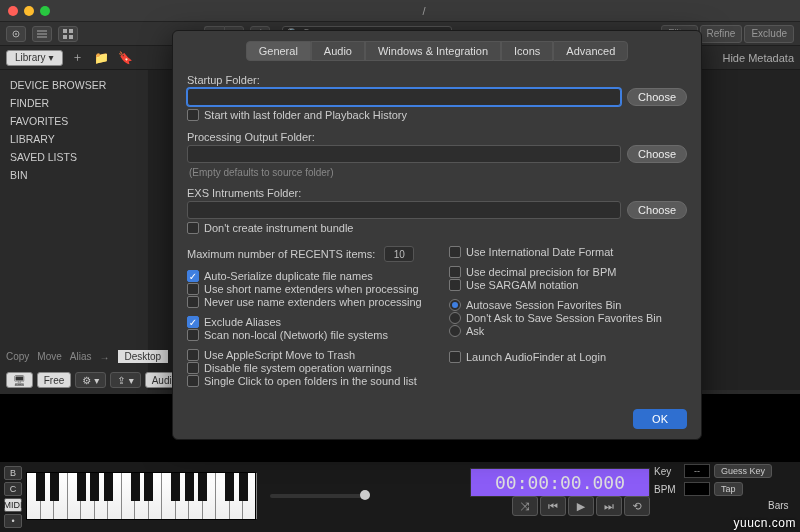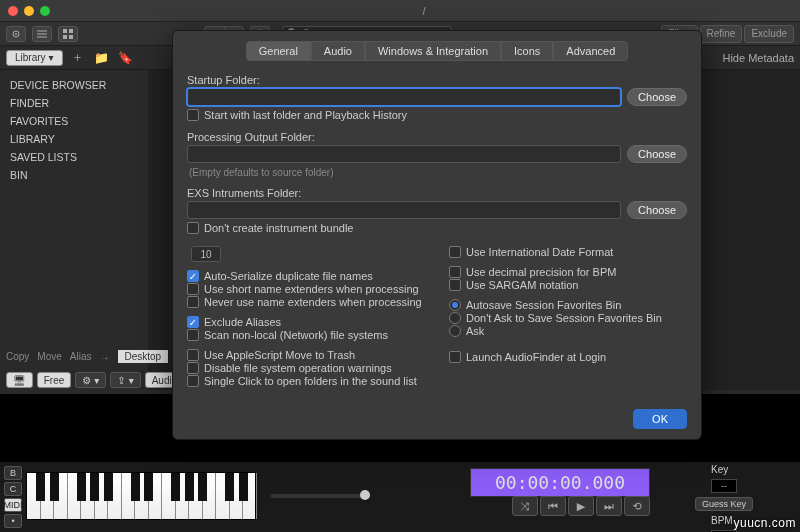--- a/index.html
+++ b/index.html
@@ -38,21 +38,21 @@
   .bottom{position:absolute;left:0;top:462px;width:800px;height:70px;background:#1a1a1a;display:flex;}
   .leftctl{display:flex;flex-direction:column;gap:2px;padding:4px;}
   .sq{width:18px;height:14px;background:#333;border:1px solid #555;border-radius:2px;font-size:9px;color:#ccc;display:flex;align-items:center;justify-content:center;}
   .piano{width:230px;height:48px;margin-top:10px;background:linear-gradient(#fff,#eee);position:relative;border:1px solid #000;}
   .wkey{position:absolute;top:0;bottom:0;border-right:1px solid #888;}
   .bkey{position:absolute;top:0;height:28px;width:9px;background:#111;z-index:2;}
   .slider{width:100px;height:4px;background:#333;border-radius:2px;margin-top:32px;margin-left:14px;position:relative;}
   .thumb{position:absolute;right:0;top:-4px;width:10px;height:10px;border-radius:50%;background:#ccc;}
   .clock{position:absolute;right:150px;top:468px;font-family:Menlo,monospace;font-size:18px;color:#ddd;background:#8b5cf6;padding:3px 24px;border:1px solid #333;}
   .ctlpanel{position:absolute;right:6px;top:462px;width:140px;}
-  .cprow{display:flex;align-items:center;gap:4px;padding:2px 0;flex-direction:column;}
+  .cprow{display:flex;align-items:center;gap:4px;padding:2px 0;}
   .cplbl{width:26px;font-size:10px;color:#ccc;}
   .cpval{width:26px;height:14px;background:#000;border:1px solid #444;font-size:9px;color:#aaa;display:flex;align-items:center;justify-content:center;}
   .cpbtn{height:14px;padding:0 6px;background:#3a3a3a;border:1px solid #555;border-radius:3px;font-size:9px;color:#ccc;display:flex;align-items:center;}
   .transport{position:absolute;right:150px;top:496px;display:flex;gap:2px;}
   .tico{width:26px;height:20px;background:#333;border:1px solid #555;border-radius:3px;color:#aaa;font-size:11px;display:flex;align-items:center;justify-content:center;}
   
   .dialog{position:absolute;left:172px;top:30px;width:530px;height:410px;background:#3a3a3a;border:1px solid #1a1a1a;border-radius:6px;box-shadow:0 8px 30px rgba(0,0,0,.6);padding:10px 14px 14px;display:flex;flex-direction:column;}
   .tabs{display:flex;justify-content:center;gap:0;margin-bottom:10px;}
   .tab{padding:3px 12px;background:#4a4a4a;border:1px solid #555;font-size:11px;color:#ddd;}
   .tab:first-child{border-radius:4px 0 0 4px;}
@@ -271,20 +271,21 @@
   </div>
   <div class="ckrow">
       <div class="ck"></div>
       <span>Don't create instrument bundle</span>
     </div>
 
   <div class="spacer"></div>
   <div class="cols">
     <div class="col">
       <div class="ckrow">
+          <span>Maximum number of RECENTS items:</span>
           <input class="numbox" value="10" style="">
         </div>
       <div class="spacer"></div>
       <div class="ckrow">
           <div class="ck on">✓</div>
           <span>Auto-Serialize duplicate file names</span>
         </div>
       <div class="ckrow">
           <div class="ck"></div>
           <span>Use short name extenders when processing</span>

